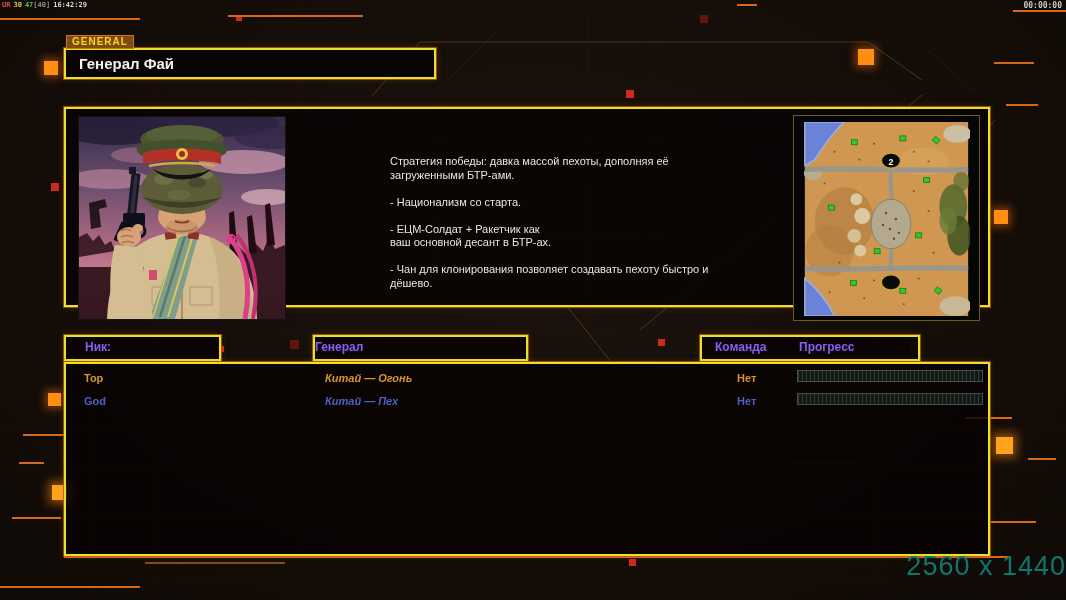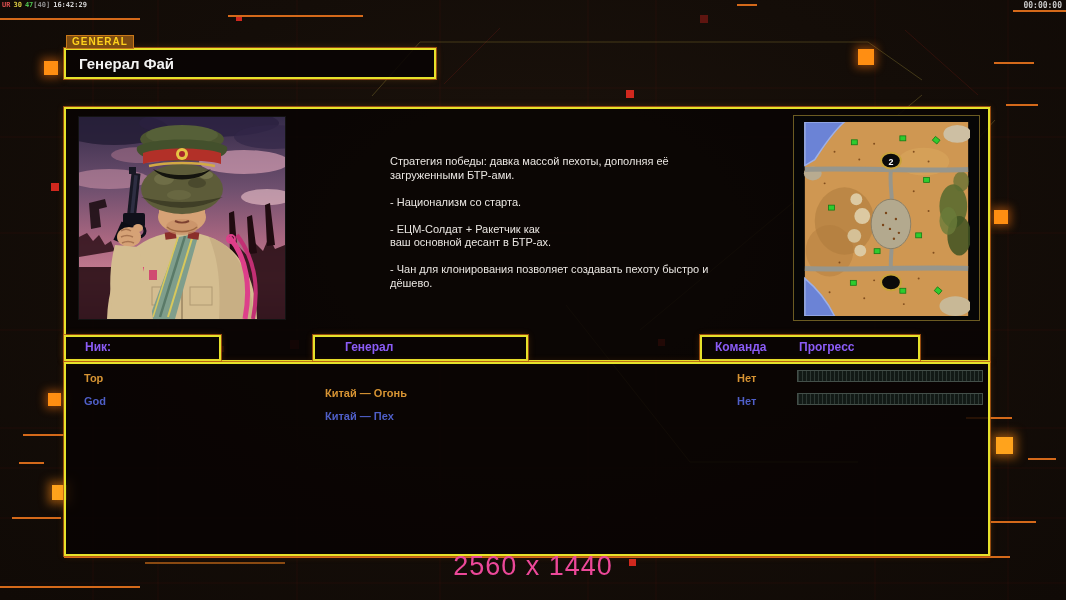--- a/index.html
+++ b/index.html
@@ -30,48 +30,48 @@
     background:rgba(9,5,3,.88);
     border:2px solid var(--accent-yellow,#e6e22b);
     box-shadow:0 0 0 1px rgba(180,90,18,.8), 0 0 7px rgba(230,130,30,.22);
   }
   .tab {
     position:absolute; left:66px; top:35px; z-index:4; height:14px;
     padding:0 5px; background:#7d4c12; border:1px solid #c87818;
     font:700 10px "Liberation Sans", sans-serif; letter-spacing:1px; line-height:12px; color:#ffd11c;
   }
   .title-box { left:64px; top:48px; width:372px; height:31px; font:700 15px "Liberation Sans", sans-serif; line-height:27px; padding-left:13px; color:#f2f2f2; }
-  .main-panel { left:64px; top:107px; width:926px; height:255px; }
+  .main-panel { left:64px; top:107px; width:926px; height:200px; }
   .portrait-frame { position:absolute; left:12px; top:7px; width:208px; height:204px; background:#000; border:1px solid #131313; overflow:hidden; }
   .desc { position:absolute; left:324px; top:46px; width:336px; font:400 11px "Liberation Sans", sans-serif; line-height:13.5px; color:#e9e5e1; white-space:pre-line; }
   .minimap-frame { position:absolute; left:727px; top:6px; width:187px; height:206px; background:#060606; border:1px solid #6b5b22; display:flex; justify-content:center; padding-top:6px; }
   
   .hdr { height:26px; font:700 12px "Liberation Sans", sans-serif; line-height:21px; color:#8b5cf6; }
   .hdr-nick { left:64px; top:335px; width:157px; padding-left:19px; }
-  .hdr-general { left:313px; top:335px; width:215px; padding-left:30px; }
+  .hdr-general { left:313px; top:335px; width:215px; padding-left:0; }
   .hdr-team { left:700px; top:335px; width:220px; padding-left:13px; }
   .hdr-progress-label { position:absolute; left:97px; top:0; }
   
   .table-box { left:64px; top:362px; width:926px; height:194px; background:rgba(8,4,2,.85); }
   .row { position:absolute; left:0; width:100%; height:24px; font:700 11px "Liberation Sans", sans-serif;padding-left:24px; }
   .row-0 { top:4px; } .row-1 { top:27px; }
   .row-gold { color:var(--row-gold,#d79433); }
   .row-blue { color:var(--row-blue,#4f5fc8); }
   .c-nick { position:absolute; left:18px; top:4px; }
-  .c-general { position:absolute; left:259px; top:19px; }
+  .c-general { position:absolute; left:259px; top:4px;font-style:italic; }
   .c-team { position:absolute; left:671px; top:4px; }
   .c-progress {
     position:absolute; left:731px; top:2px; width:186px; height:12px;
     background-color:#0e1412;
     background-image:repeating-linear-gradient(90deg, rgba(115,135,125,.32) 0 1px, rgba(18,26,22,.95) 1px 4px);
     border:1px solid #434f49;
   }
   
   .bottom-line { position:absolute; left:64px; top:556px; width:946px; height:2px; background:#d4691a; z-index:2; }
-  .resolution { position:absolute; left:0; right:0; top:551px; z-index:3; text-align:center; font:400 27px "Liberation Sans", sans-serif; letter-spacing:1px; color:#ec4899; }
+  .resolution { position:absolute; left:0; right:0; top:551px; z-index:3; text-align:right; font:400 27px "Liberation Sans", sans-serif; letter-spacing:1px; color:#0f766e; }
 </style>
 </head>
 <body>
 
 <svg class="circuit" width="1066" height="600">
   <g stroke="#7a1d14" stroke-width="1" opacity="0.35">
     <path d="M93,0 V600 M158,0 V600 M297,0 V600 M440,0 V600 M588,0 V600 M656,0 V600 M875,0 V600 M1008,0 V600" opacity="0.35"></path>
     <path d="M0,88 H1066 M0,137 H1066 M0,233 H1066 M0,330 H1066 M0,428 H1066 M0,468 H1066 M0,518 H1066 M0,583 H1066" opacity="0.35"></path>
     <path d="M500,28 L444,84 M905,30 L978,95" opacity="0.8"></path>
   </g>

